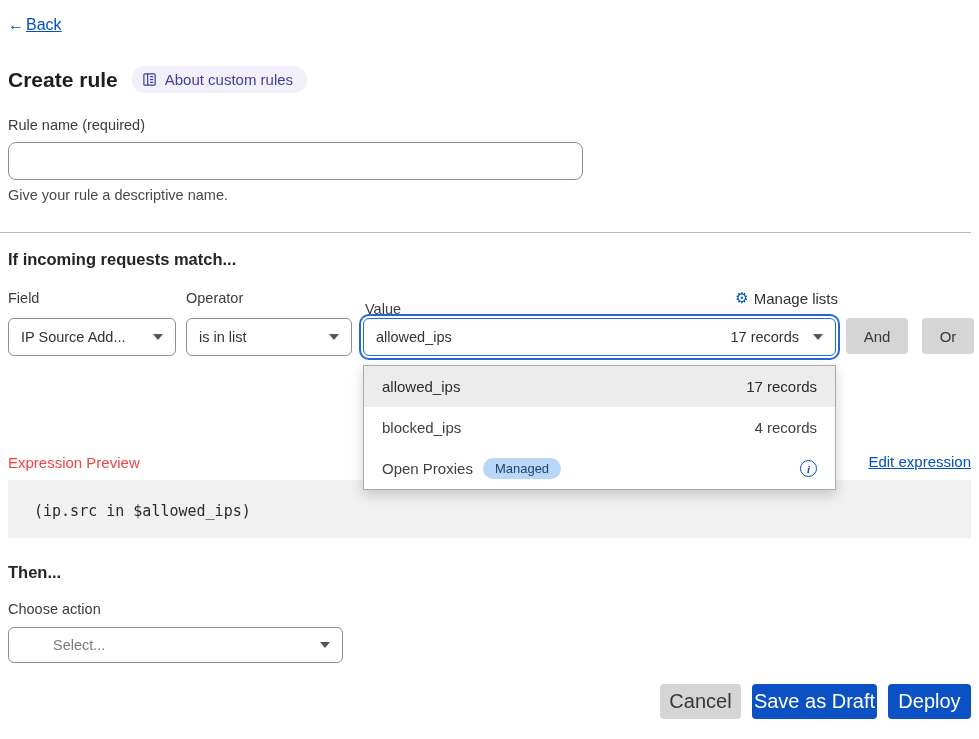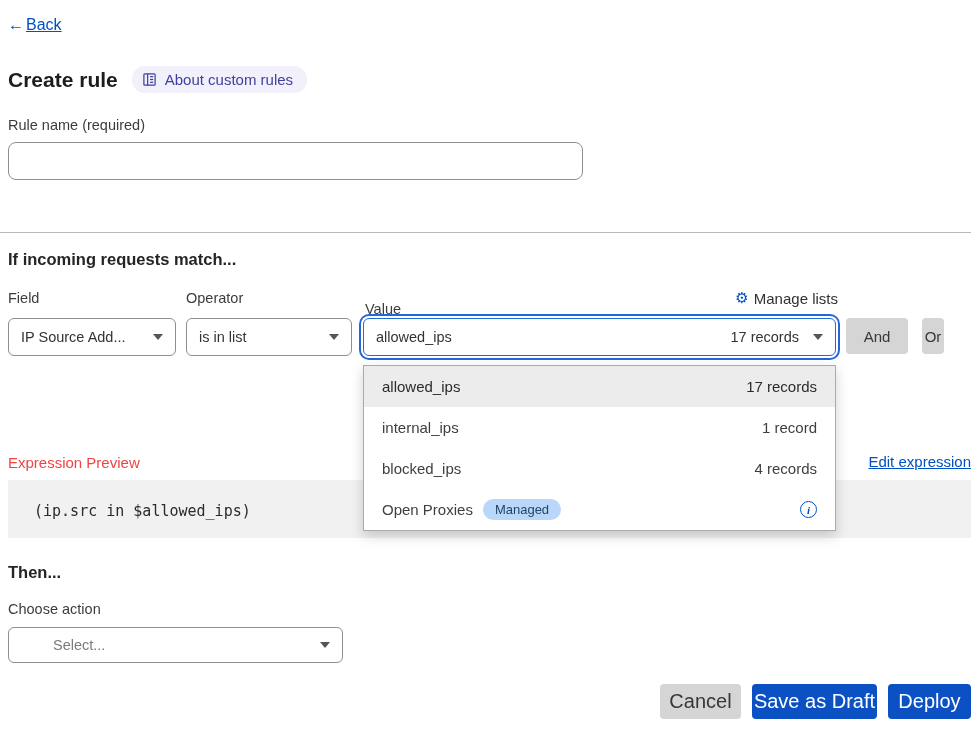--- a/index.html
+++ b/index.html
@@ -47,21 +47,21 @@
   .sel-operator { left:186px; width:166px;align-items:center; }
   .sel-value { left:363px; width:473px; border:1px solid var(--focus_ring,#2368d9);
     box-shadow:0 0 0 2px #fff, 0 0 0 4px var(--focus_ring,#2368d9); }
   .sel-value .records { margin-left:auto; color:#333; }
   .sel-value .caret { margin-left:14px; }
 
   .chip-btn { position:absolute; top:318px; height:36px; background:#d5d5d5; color:#383838;
     border:none; border-radius:4px; font-size:15px; cursor:pointer;
     font-family:"Liberation Sans","DejaVu Sans",sans-serif; }
   .btn-and { left:846px; width:62px; }
-  .btn-or { left:922px; width:22px; }
+  .btn-or { left:922px; width:52px; }
 
   
   .dropdown { position:absolute; left:363px; top:365px; width:473px; background:#fff;
     border:1px solid #ababab; box-shadow:0 5px 12px rgba(0,0,0,.18); z-index:5; }
   .dd-item { height:41px; display:flex; align-items:center; padding:0 18px; font-size:15px; color:#3f3f3f; cursor:pointer; }
   .dd-item.selected { background:#ececec; color:#2b2b2b; }
   .dd-item .dd-records { margin-left:auto; }
   .managed-badge { background:var(--managed_bg,#b9d7f8); color:var(--managed_text,#1f4468);
     font-size:13px; padding:3px 12px; border-radius:11px; margin-left:10px; }
   .info-icon { margin-left:auto; width:17px; height:17px; border:1.5px solid var(--link_blue,#0051c3);
@@ -106,20 +106,21 @@
           <line x1="8.5" y1="8" x2="12" y2="8"></line>
           <line x1="8.5" y1="11" x2="12" y2="11"></line>
         </svg>
       </span>
       <span>About custom rules</span>
     </span>
   </div>
 
   <div class="field-label rule-name-label">Rule name (required)</div>
   <input class="rule-name-input" type="text" value="" style="">
+  <div class="help-text rule-name-help">Give your rule a descriptive name.</div>
 
   <div class="divider"></div>
 
   <h2 class="section-heading match-heading">If incoming requests match...</h2>
 
   <div class="field-label lbl-field">Field</div>
   <div class="field-label lbl-operator">Operator</div>
   <div class="field-label lbl-value">Value</div>
   <a class="manage-lists">
     <span class="gear">⚙</span>
@@ -142,24 +143,20 @@
 
   <button class="chip-btn btn-and">And</button>
   <button class="chip-btn btn-or">Or</button>
 
   <div class="dropdown">
     <div class="dd-item selected">
       <span>allowed_ips</span>
       <span class="dd-records">17 records</span>
     </div>
     <div class="dd-item">
-      <span>internal_ips</span>
-      <span class="dd-records">1 record</span>
-    </div>
-    <div class="dd-item">
       <span>blocked_ips</span>
       <span class="dd-records">4 records</span>
     </div>
     <div class="dd-item">
       <span>Open Proxies</span>
       <span class="managed-badge">Managed</span>
       <span class="info-icon">i</span>
     </div>
   </div>
 

